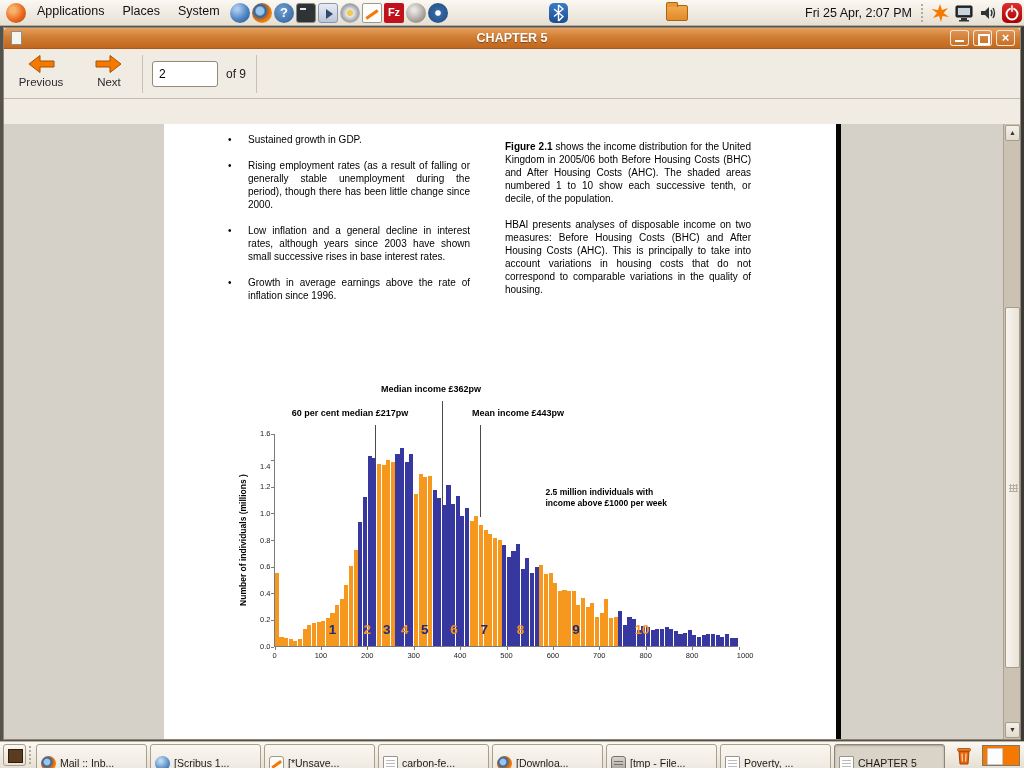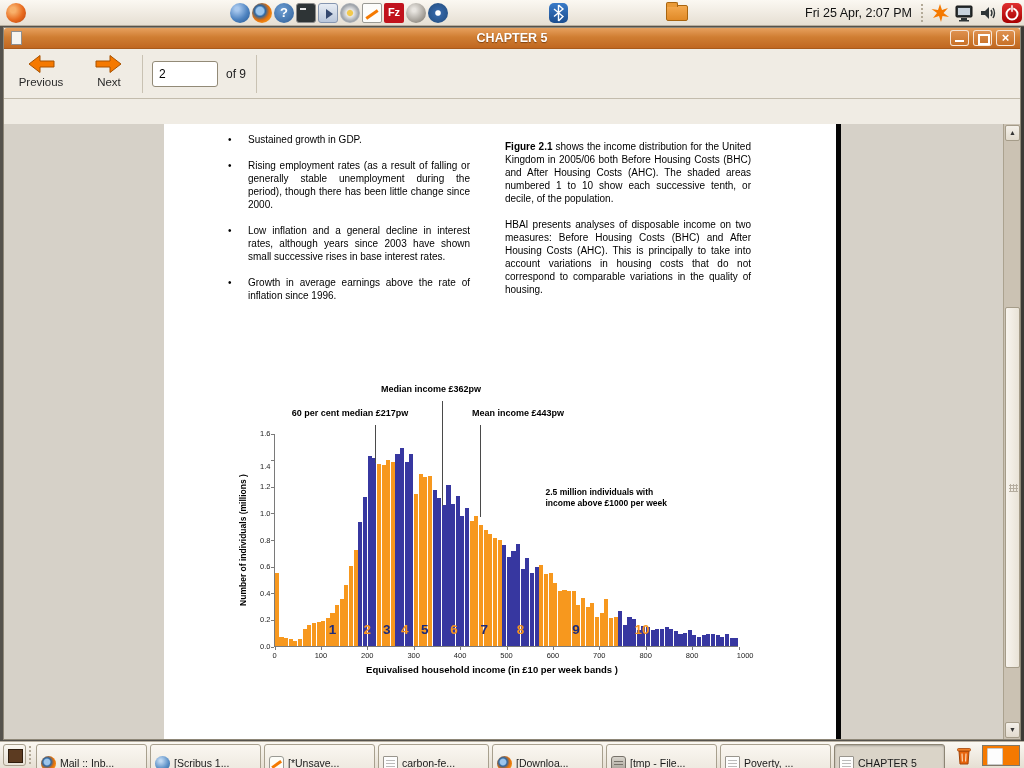--- a/index.html
+++ b/index.html
@@ -140,20 +140,21 @@
     background:#F57900; }
   #workspaces::after { content:""; position:absolute; left:4px; top:2px; width:14px; height:15px; background:#FDFDFD; border:1px solid #C8C8C8; border-radius:1px; }
 
   #right-strip { position:absolute; left:1021px; top:27px; width:3px; height:714px; background:#3C3A36; z-index:20; }
 </style>
 </head>
 <body>
 
 <div id="top-panel" data-name="top-panel">
   <div id="distro" data-name="distro-logo-icon"></div>
+  <div id="panel-menus" data-name="panel-menus"><div class="p-menu" data-name="menu-applications" style="display: inline-block;">Applications</div><div class="p-menu" data-name="menu-places" style="display: inline-block;">Places</div><div class="p-menu" data-name="menu-system" style="display: inline-block;">System</div></div>
   <div id="panel-launchers" data-name="panel-launchers">
       <div class="picon" data-name="evolution-icon"></div>
       <div class="picon" data-name="firefox-icon"></div>
       <div class="picon" data-name="help-icon">?</div>
       <div class="picon" data-name="terminal-icon"></div>
       <div class="picon" data-name="mplayer-icon"></div>
       <div class="picon" data-name="disc-burner-icon"></div>
       <div class="picon" data-name="text-editor-icon"></div>
       <div class="picon" data-name="filezilla-icon">Fz</div>
       <div class="picon" data-name="gimp-icon"></div>
@@ -403,21 +404,20 @@
           <div class="marker-label" data-name="marker-label" style="left: 75.5px; top: -26px;">60 per cent median £217pw</div>
           <div class="marker-line" data-name="marker-line" style="left: 167.968px; top: -33px; height: 105px;"></div>
           <div class="marker-label" data-name="marker-label" style="left: 156.5px; top: -50px;">Median income £362pw</div>
           <div class="marker-line" data-name="marker-line" style="left: 205.552px; top: -9px; height: 92px;"></div>
           <div class="marker-label" data-name="marker-label" style="left: 243.5px; top: -26px;">Mean income £443pw</div>
           <div data-name="chart-annotation" id="chart-note">
             <div>2.5 million individuals with</div>
             <div>income above £1000 per week</div>
           </div>
         </div>
-      <div id="xlabel" data-name="x-axis-title">Equivalised household income (in £10 per week bands )</div>
     </div>
     <div id="page-edge" style="position:absolute;left:832px;top:0;width:5px;height:617px;background:#050505;" data-name="page-shadow"></div>
 
     <div id="vscroll" data-name="vertical-scrollbar">
       <div class="sc-btn" id="sc-up" data-name="scroll-up-button">▲</div>
       <div id="sc-thumb" data-name="scrollbar-thumb">
           <div id="sc-grip" data-name="scrollbar-grip"></div>
         </div>
       <div class="sc-btn" id="sc-down" data-name="scroll-down-button">▼</div>
     </div>

